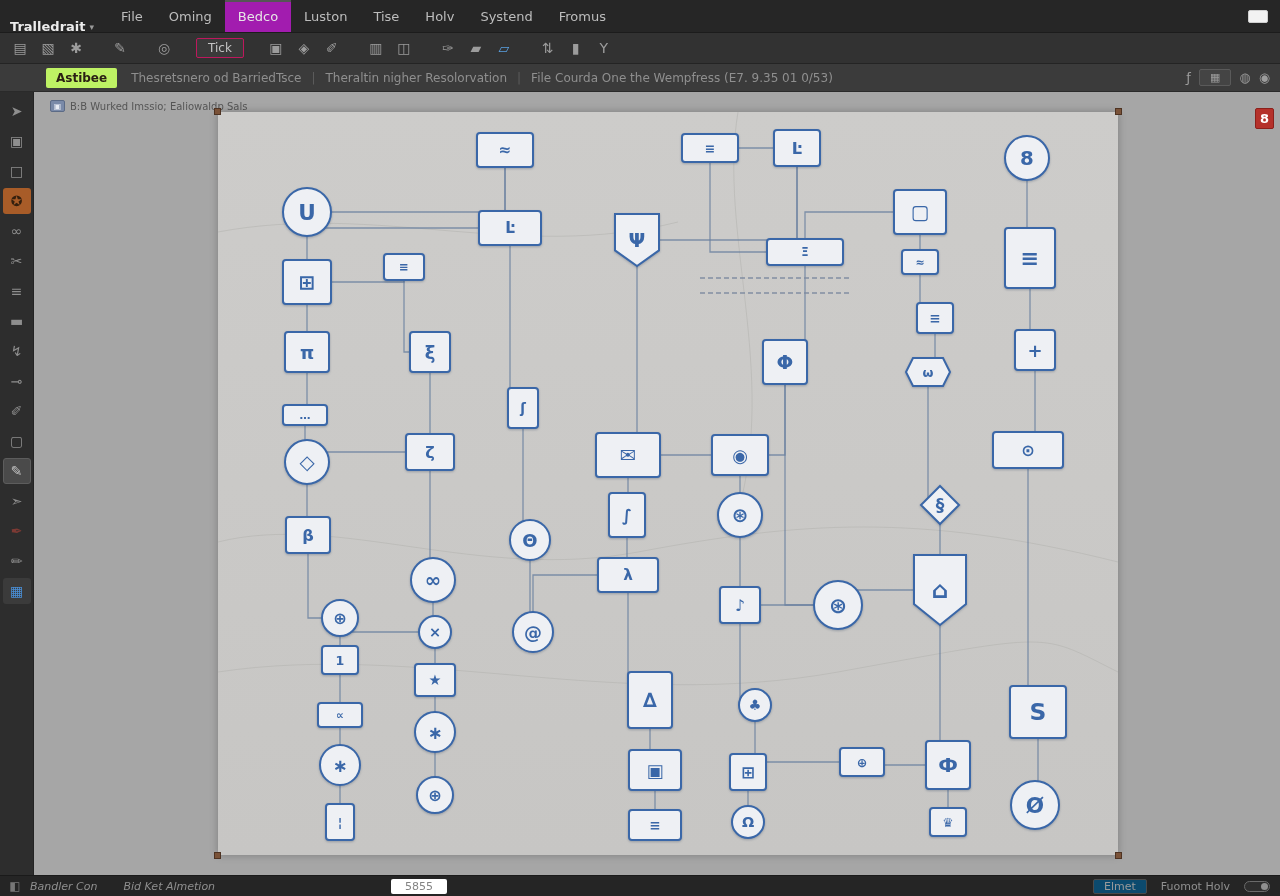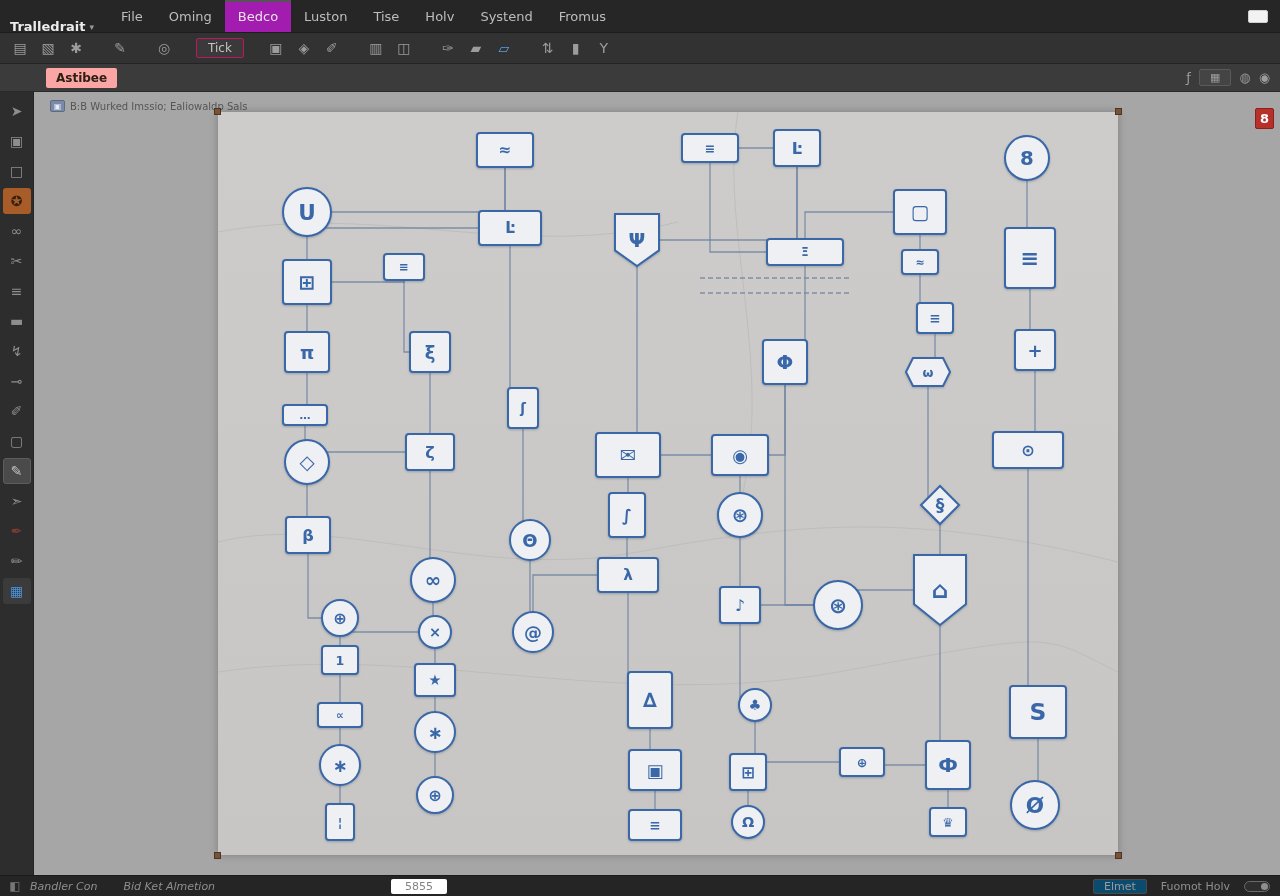--- a/index.html
+++ b/index.html
@@ -32,21 +32,21 @@
   .tb-icon.accent { color:#5aa0e0; }
   .tb-icon.gap, .tb-btn.gap { margin-left:18px; }
   .tb-btn { background:#3a3a3a; border:1px solid #be185d; color:#c4c4c4;
     font-size:12px; padding:2px 11px; border-radius:2px; margin:0 2px;
     font-family:inherit; }
 
   
   .infobar { position:absolute; left:0; top:64px; width:1280px; height:28px;
     background:#3b3b3b; display:flex; align-items:center;
     border-bottom:1px solid #2a2a2a; font-size:12px; }
-  .astibee { background:#fca5a5; color:#2b2014; font-weight:bold;
+  .astibee { background:#bef264; color:#2b2014; font-weight:bold;
     font-size:12px; padding:3px 10px; margin-left:46px; border-radius:2px; }
   .segments { display:flex; align-items:center; gap:10px; margin-left:14px;
     color:#8f8f8f; }
   .seg-div { color:#5c5c5c; }
   .infobar-right { margin-left:auto; display:flex; align-items:center; gap:8px;
     padding-right:10px; color:#9c9c9c; }
   .ib-icon { font-size:13px; }
   .ib-icon.boxed { border:1px solid #5a5a5a; background:#444;
     padding:1px 10px; font-size:11px; border-radius:2px; }
 
@@ -148,20 +148,27 @@
       <span class="tb-icon">▰</span>
       <span class="tb-icon accent">▱</span>
       <span class="tb-icon gap">⇅</span>
       <span class="tb-icon">▮</span>
       <span class="tb-icon">Υ</span>
     </div>
 </div>
 
 <div class="infobar">
   <span class="astibee">Astibee</span>
+  <div class="segments">
+      <span>Thesretsnero od BarriedTsce</span>
+      <span class="seg-div">|</span>
+      <span>Theraltin nigher Resolorvation</span>
+      <span class="seg-div">|</span>
+      <span>File Courda  One the Wempfress (E7. 9.35 01 0/53)</span>
+    </div>
   <div class="infobar-right">
       <span class="ib-icon">ƒ</span>
       <span class="ib-icon boxed">▦</span>
       <span class="ib-icon">◍</span>
       <span class="ib-icon">◉</span>
     </div>
 </div>
 
 <div class="main">
   <div class="palette">

